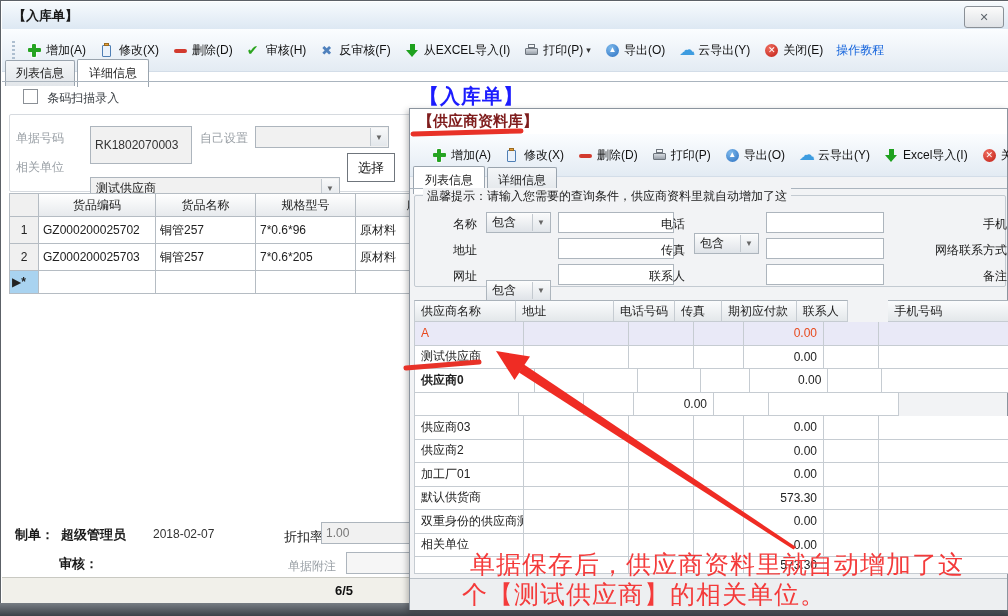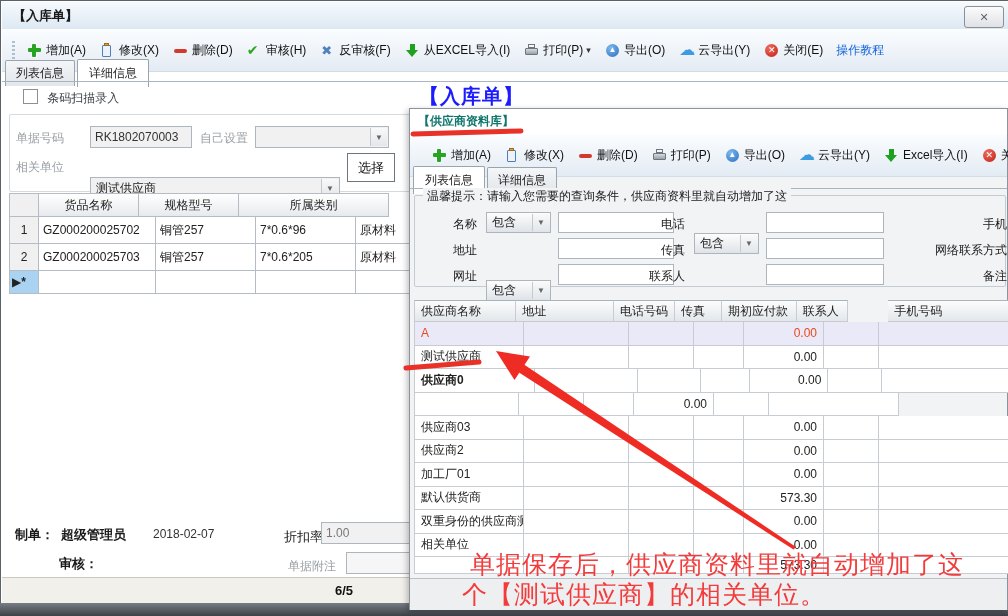--- a/index.html
+++ b/index.html
@@ -82,21 +82,21 @@
   .statusbar{position:absolute;left:1px;right:1px;top:576px;height:26px;background:#f1f0ea;
              border-top:1px solid #c9c9c2;}
   .statusnum{position:absolute;left:333px;top:5px;font-weight:700;font-size:13px;color:#111;}
   .bottomband{position:absolute;left:0;right:0;top:603px;height:13px;
               background:linear-gradient(#777d84,#3c4147);z-index:1;}
 
   
   .dialog{position:absolute;left:409px;top:108px;width:599px;height:502px;background:#f2f3f5;
           border:1px solid #8b949e;box-sizing:border-box;z-index:5;box-shadow:-2px 2px 6px rgba(0,0,0,.25);}
   .dtitle{position:absolute;left:0;right:0;top:0;height:25px;background:#fff;display:flex;align-items:center;}
-  .dtitle span{font-weight:700;font-size:12px;margin-left:8px;color:#0f766e;}
+  .dtitle span{font-weight:700;font-size:15px;margin-left:8px;color:#7f1d1d;}
   .toolbar.dlg{left:0;top:25px;right:0;}
   .dtabs{left:3px;top:56px;}
   .groupbox{position:absolute;left:4px;top:86px;width:590px;height:90px;border:1px solid #c3cad1;border-radius:2px;}
   .gb-legend{position:absolute;left:8px;top:-8px;background:#f2f3f5;padding:0 4px;color:#1a1a1a;white-space:nowrap;}
   .srow-label{position:absolute;text-align:right;color:#1a1a1a;}
 
   
   .stable{position:absolute;left:4px;top:191px;width:595px;}
   .shead{display:flex;height:22px;}
   .shead .scell{background:linear-gradient(#fbfcfd,#e3e7ea);border-top:1px solid #aab2ba;}
@@ -181,37 +181,38 @@
 
     <div class="abs" style="left:22px;top:88px;">
       <span class="checkbox"></span>
       <span style="color:#3a3f44;">条码扫描录入</span>
     </div>
 
     <div class="heading abs" style="left:418px;top:82px;">【入库单】</div>
 
     <div class="fieldset abs" style="left:8px;top:113px;width:930px;height:76px;">
       <span class="glabel abs" style="left:6px;top:15px;">单据号码</span>
-      <input class="tin abs" style="left: 80px; top: 11px; width: 102px; height: 22px;" readonly="" value="RK1802070003">
+      <input class="tin abs" style="left: 80px; top: 11px; width: 102px; height: 38px;" readonly="" value="RK1802070003">
       <span class="glabel abs" style="left:190px;top:15px;">自己设置</span>
       <div class="combo abs" style="left:245px;top:11px;width:134px;height:22px;">
         <span></span>
         <span class="arr">▼</span>
       </div>
       <span class="glabel abs" style="left:6px;top:44px;">相关单位</span>
       <div class="combo abs" style="left:80px;top:40px;width:250px;height:22px;">
         <span style="color:#222;">测试供应商</span>
         <span class="arr">▼</span>
       </div>
       <div class="btn abs" style="left:337px;top:38px;width:46px;height:27px;background:#fff;">选择</div>
     </div>
 
     <div class="grid" style="left:8px;top:192px;width:700px;">
       <div class="grow ghead" style="height:24px;">
         <div class="gcell gsel" style="width:30px;"></div>
+        <div class="gcell" style="width:117px;">货品编码</div>
         <div class="gcell" style="width:100px;">货品名称</div>
         <div class="gcell" style="width:100px;">规格型号</div>
         <div class="gcell" style="width:150px;">所属类别</div>
       </div>
       <div class="grow" style="height:27px;">
         <div class="gcell gsel" style="width:30px;">1</div>
         <div class="gcell" style="width:117px;">GZ000200025702</div>
         <div class="gcell" style="width:100px;">铜管257</div>
         <div class="gcell" style="width:100px;">7*0.6*96</div>
         <div class="gcell" style="width:150px;">原材料</div>

